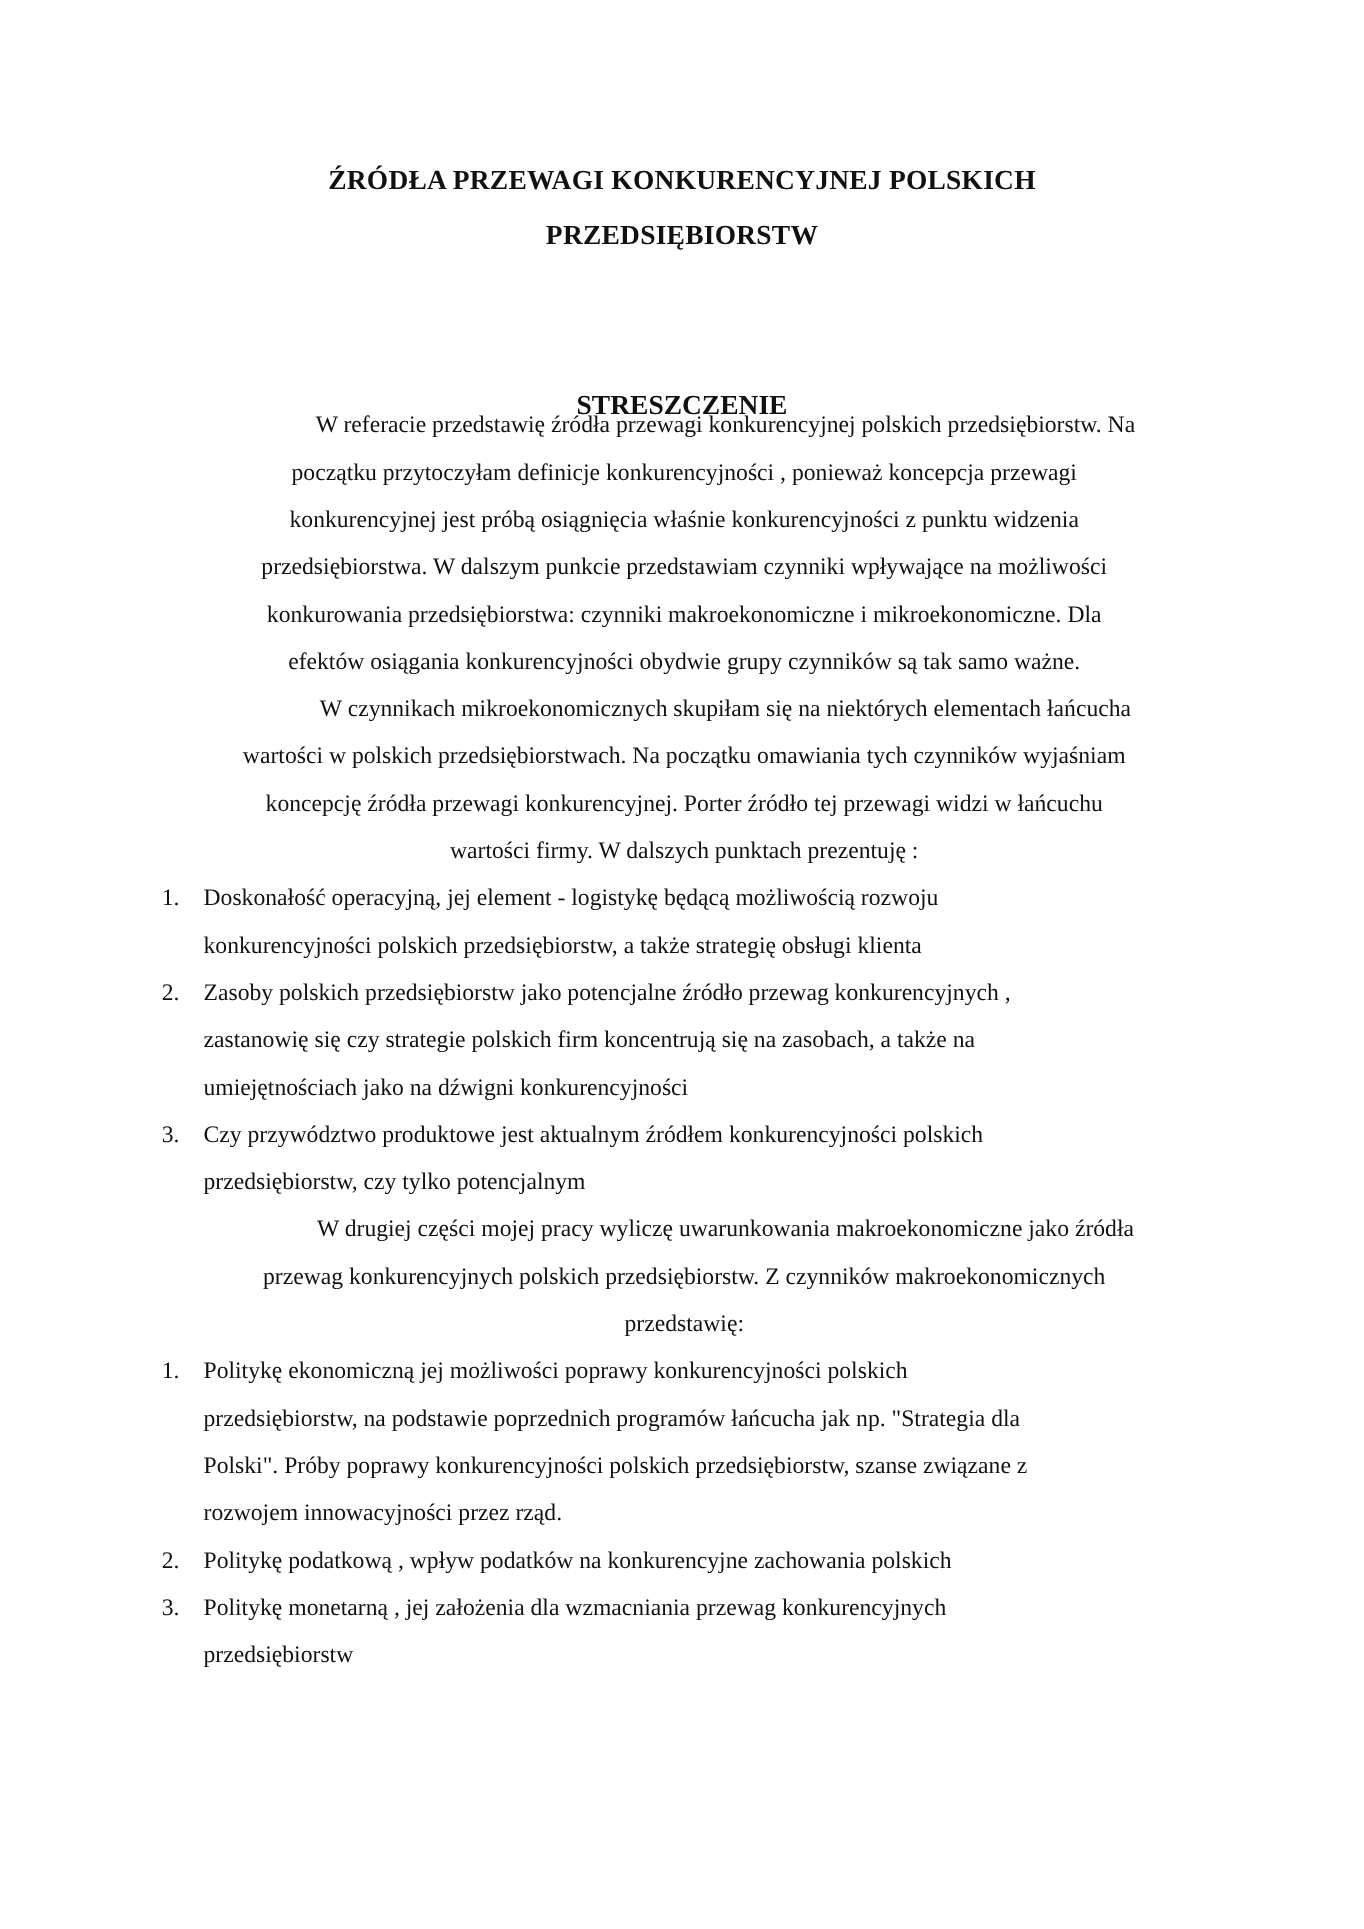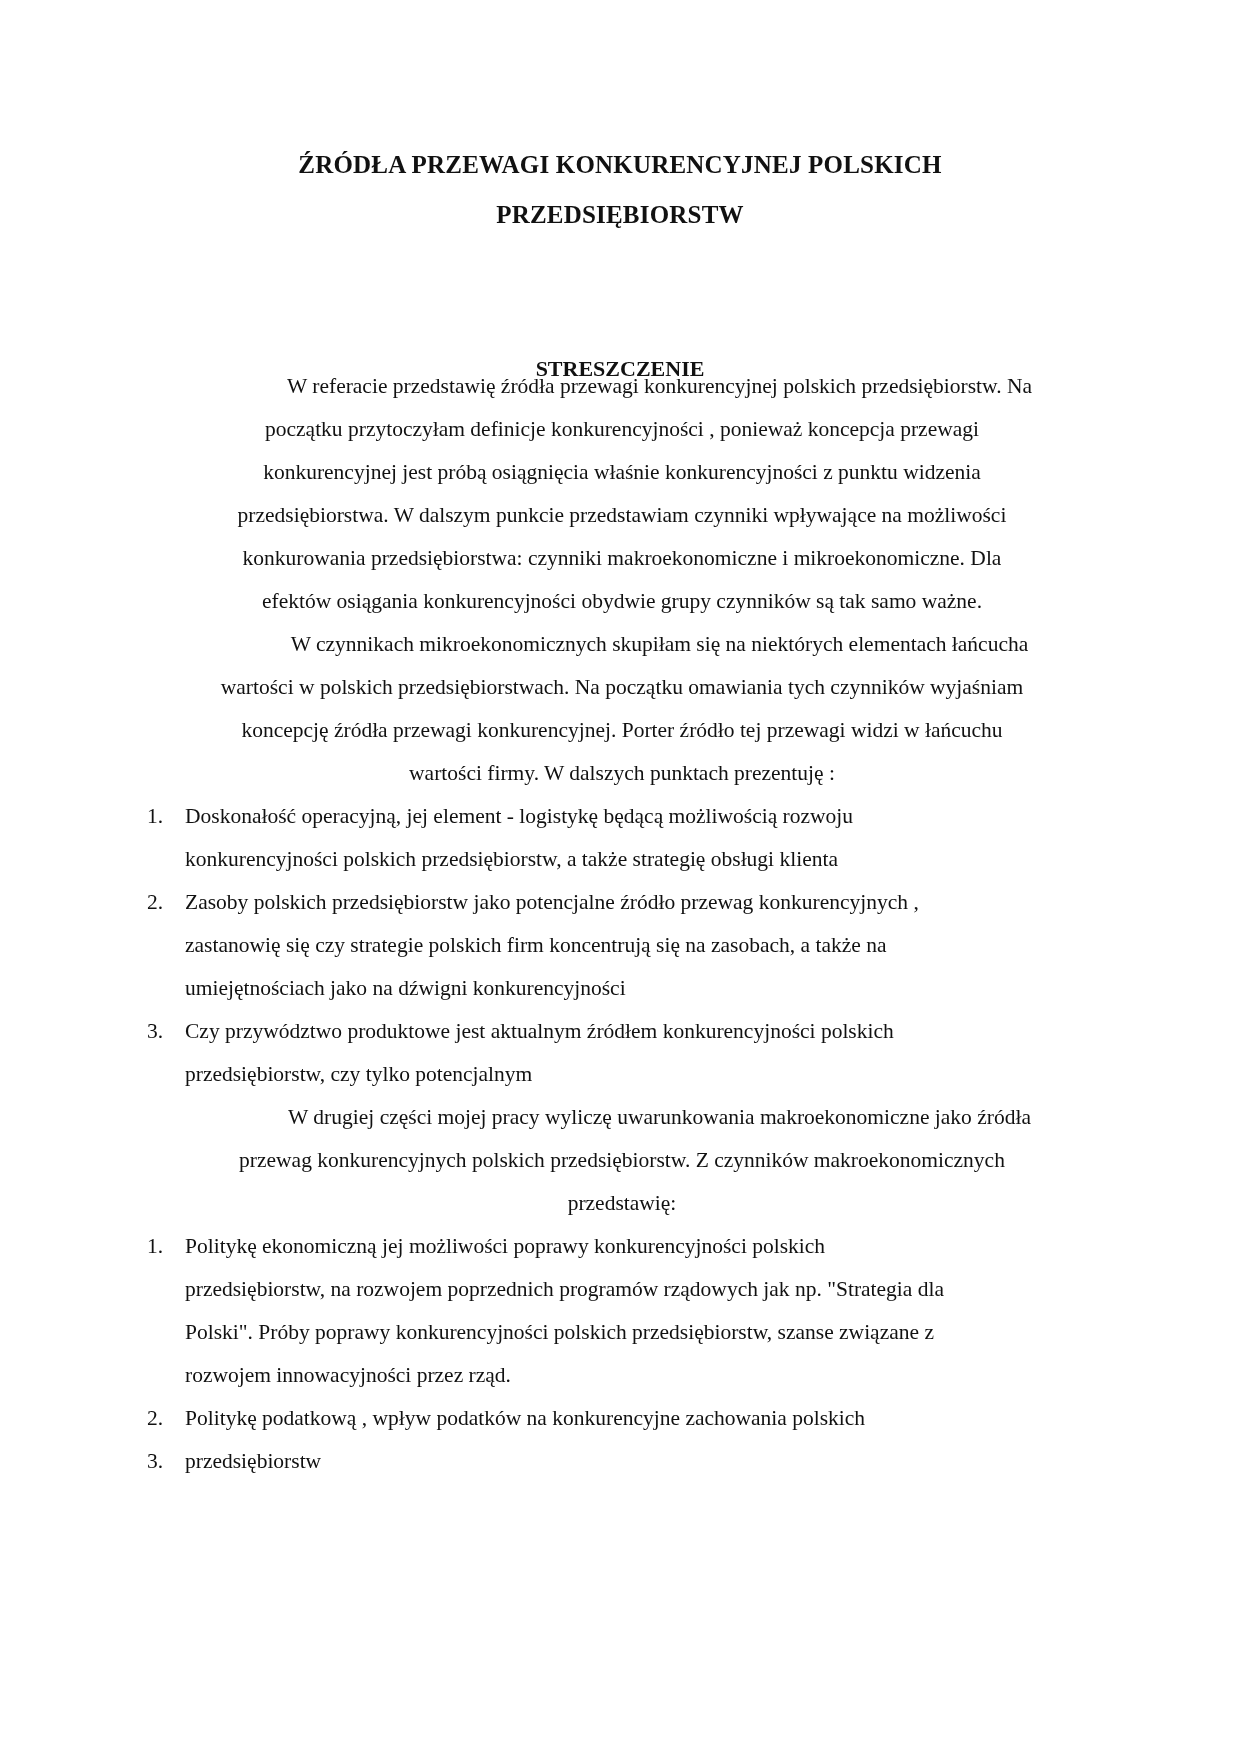--- a/index.html
+++ b/index.html
@@ -43,21 +43,21 @@
       font-size: 21.5px;
       line-height: 43px;
     }
     .section-heading {
       position: absolute;
       left: 0;
       top: 354px;
       width: 1240px;
       text-align: center;
       font-weight: bold;
-      font-size: 22px;
+      font-size: 25px;
       line-height: 30px;
     }
     .para {
       margin: 0;
       text-indent: 75px;
       text-align: center;
     }
     .line {
       display: block;
       white-space: nowrap;
@@ -130,28 +130,29 @@
     <p class="para">
       <span class="line">W drugiej części mojej pracy wyliczę uwarunkowania makroekonomiczne jako źródła</span>
       <span class="line">przewag konkurencyjnych polskich przedsiębiorstw. Z czynników makroekonomicznych</span>
       <span class="line">przedstawię:</span>
     </p>
 
     <ol class="list">
       <li class="list-item">
         <span class="num">1.</span>
         <span class="line">Politykę ekonomiczną jej możliwości poprawy konkurencyjności polskich</span>
-        <span class="line">przedsiębiorstw, na rozwojem poprzednich programów rządowych jak np. "Strategia dla</span>
+        <span class="line">przedsiębiorstw, na podstawie poprzednich programów łańcucha jak np. "Strategia dla</span>
         <span class="line">Polski". Próby poprawy konkurencyjności polskich przedsiębiorstw, szanse związane z</span>
         <span class="line">rozwojem innowacyjności przez rząd.</span>
       </li>
       <li class="list-item">
         <span class="num">2.</span>
         <span class="line">Politykę podatkową , wpływ podatków na konkurencyjne zachowania polskich</span>
       </li>
       <li class="list-item">
         <span class="num">3.</span>
+        <span class="line">Politykę monetarną , jej założenia dla wzmacniania przewag konkurencyjnych</span>
         <span class="line">przedsiębiorstw</span>
       </li>
     </ol>
 
   </div>
 </div>
 
 </body></html>

